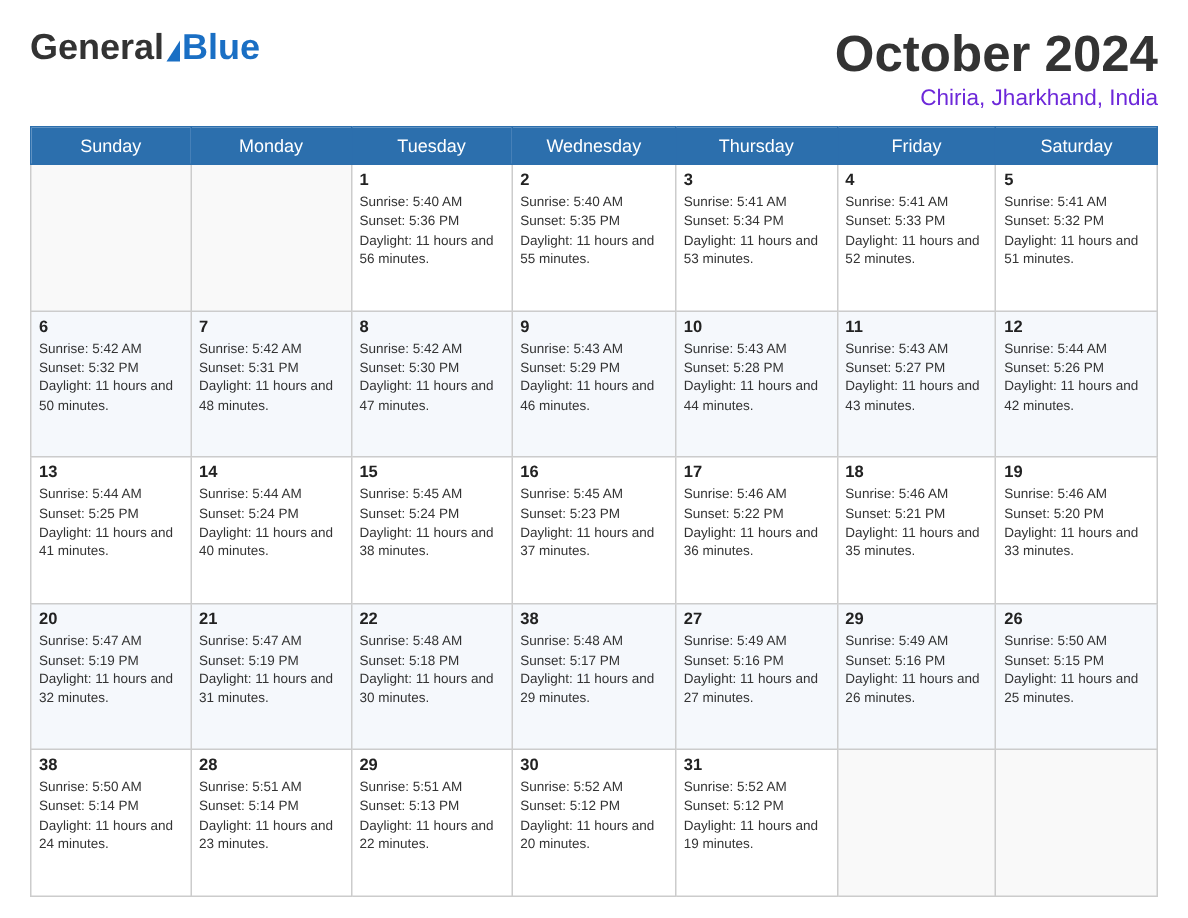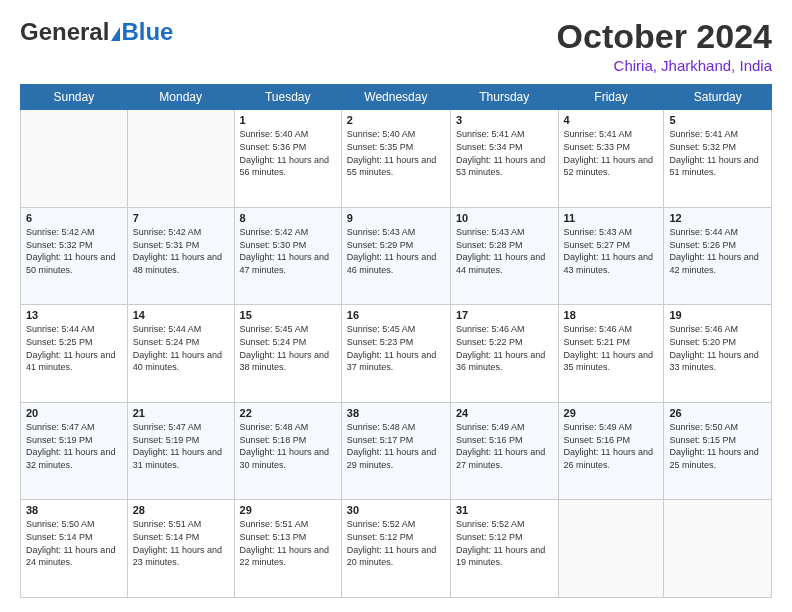--- a/index.html
+++ b/index.html
@@ -274,21 +274,21 @@
 Sunset: 5:18 PM
 Daylight: 11 hours and 30 minutes.</div>
           </td>
           <td>
             <span class="day-number">38</span>
             <div class="day-info" style="white-space: pre-line;">Sunrise: 5:48 AM
 Sunset: 5:17 PM
 Daylight: 11 hours and 29 minutes.</div>
           </td>
           <td>
-            <span class="day-number">24</span>
+            <span class="day-number">27</span>
             <div class="day-info" style="white-space: pre-line;">Sunrise: 5:49 AM
 Sunset: 5:16 PM
 Daylight: 11 hours and 27 minutes.</div>
           </td>
           <td>
             <span class="day-number">29</span>
             <div class="day-info" style="white-space: pre-line;">Sunrise: 5:49 AM
 Sunset: 5:16 PM
 Daylight: 11 hours and 26 minutes.</div>
           </td>

